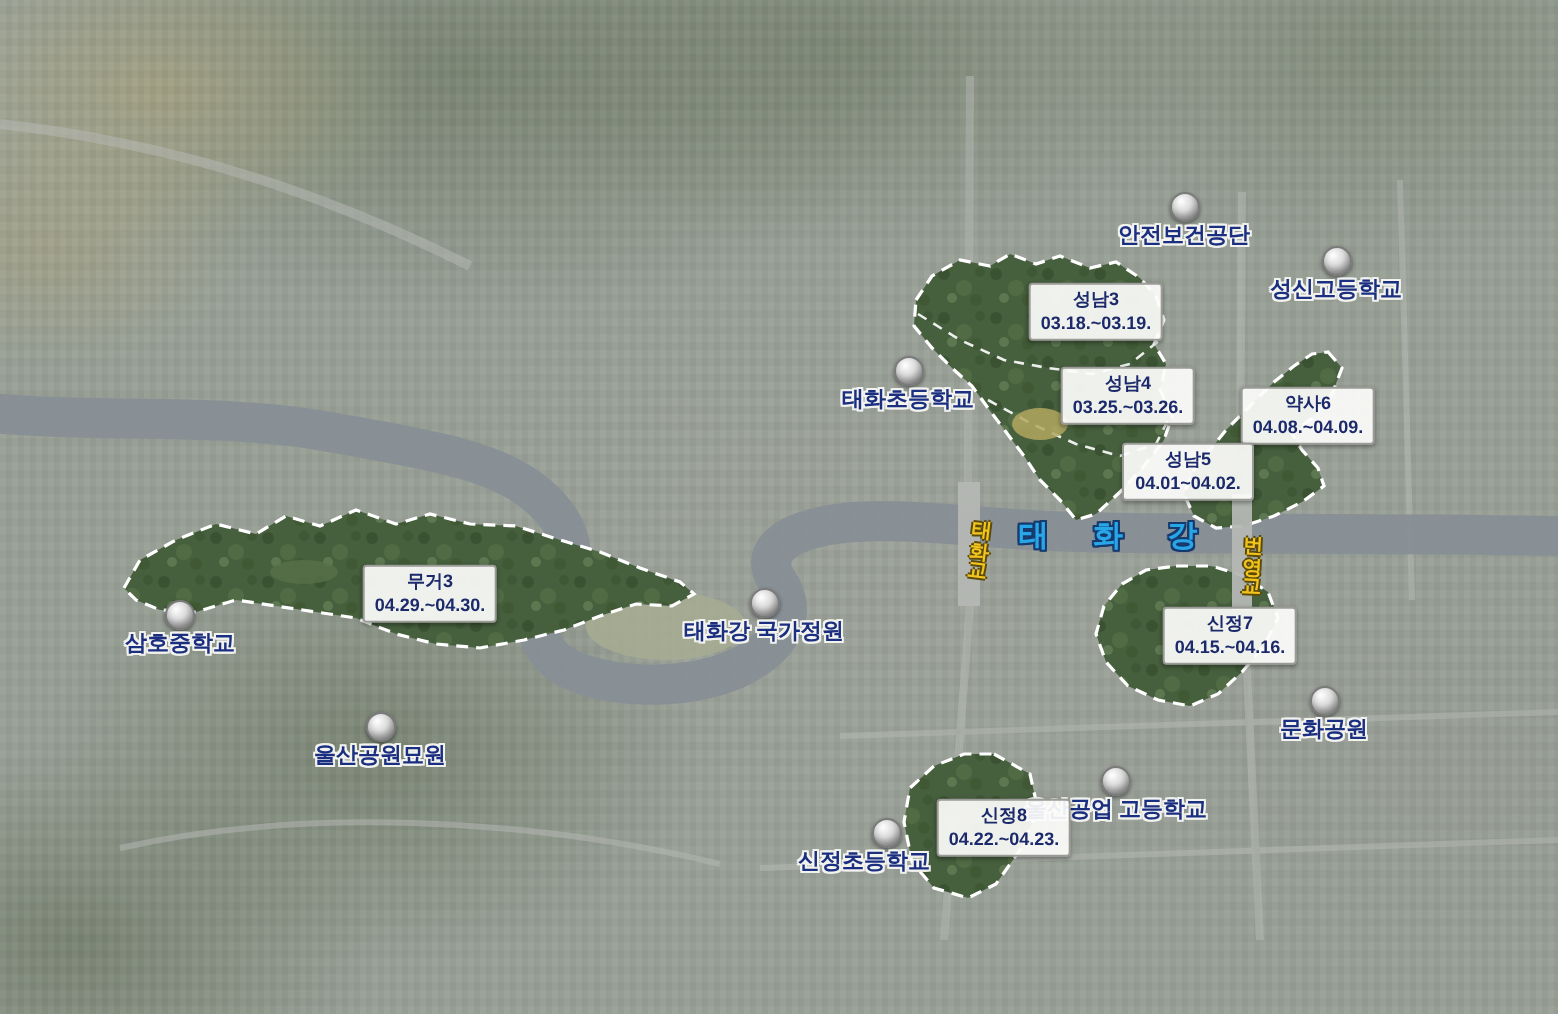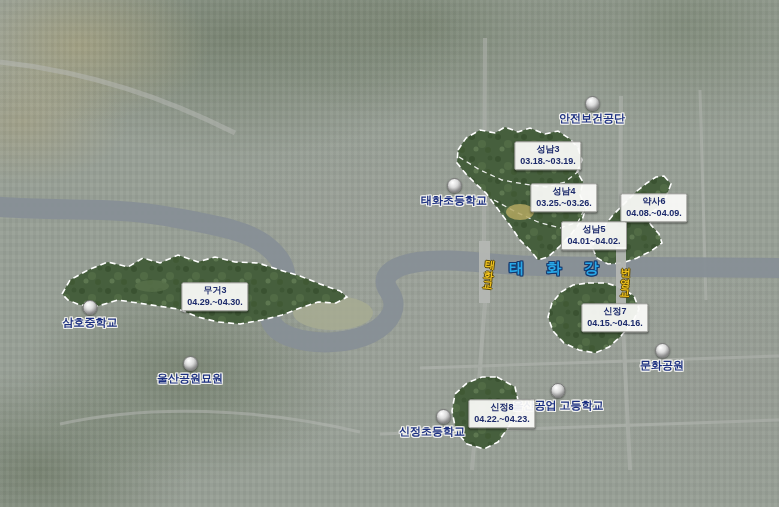--- a/index.html
+++ b/index.html
@@ -136,27 +136,35 @@
   </svg>
 
   <div class="river-name" style="left:545px;top:268px">태 화 강</div>
   <div class="bridge-name bridge-left" style="left:489px;top:269px">태화교</div>
   <div class="bridge-name bridge-right" style="left:625px;top:277px">번영교</div>
 
   <div class="poi rev" style="left:592px;top:96px">
     <span class="poi-text">안전보건공단</span>
     <span class="poi-marker"></span>
   </div>
+  <div class="poi" style="left:668px;top:123px">
+    <span class="poi-marker"></span>
+    <span class="poi-text">성신고등학교</span>
+  </div>
   <div class="poi" style="left:454px;top:178px">
     <span class="poi-marker"></span>
     <span class="poi-text">태화초등학교</span>
   </div>
   <div class="poi" style="left:90px;top:300px">
     <span class="poi-marker"></span>
     <span class="poi-text">삼호중학교</span>
+  </div>
+  <div class="poi" style="left:382px;top:294px">
+    <span class="poi-marker"></span>
+    <span class="poi-text">태화강 국가정원</span>
   </div>
   <div class="poi" style="left:190px;top:356px">
     <span class="poi-marker"></span>
     <span class="poi-text">울산공원묘원</span>
   </div>
   <div class="poi" style="left:662px;top:343px">
     <span class="poi-marker"></span>
     <span class="poi-text">문화공원</span>
   </div>
   <div class="poi" style="left:558px;top:383px">

